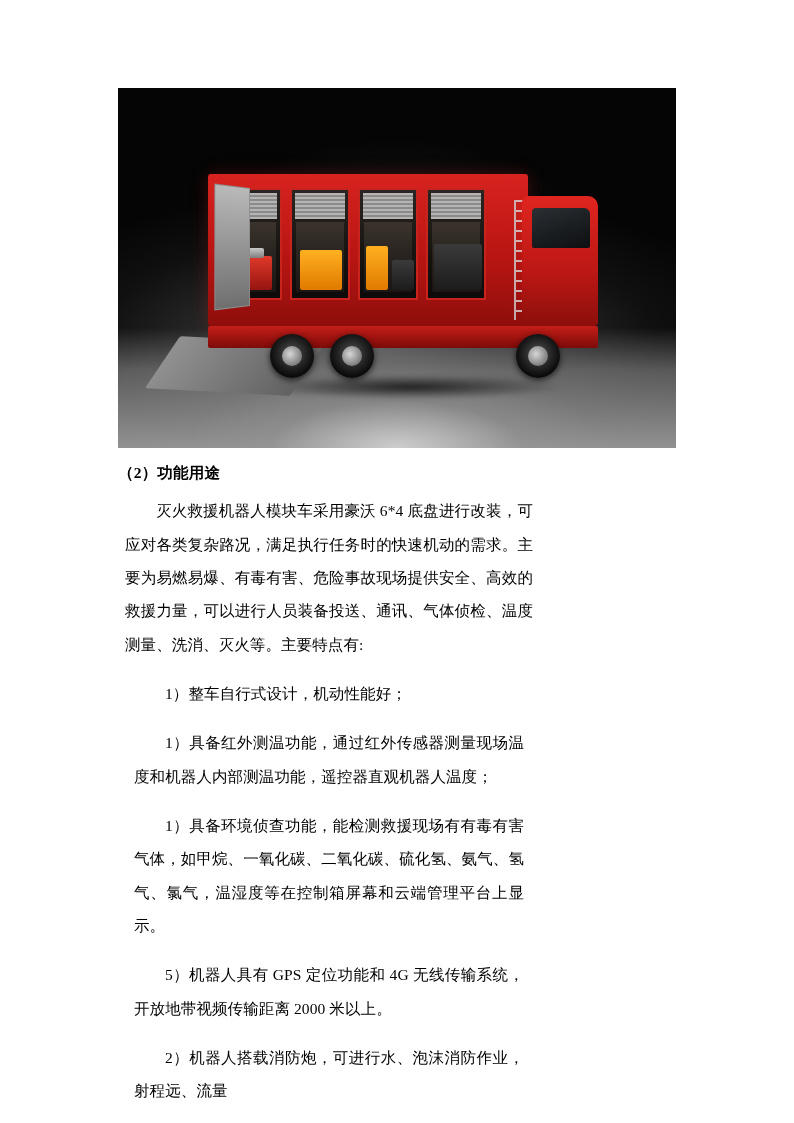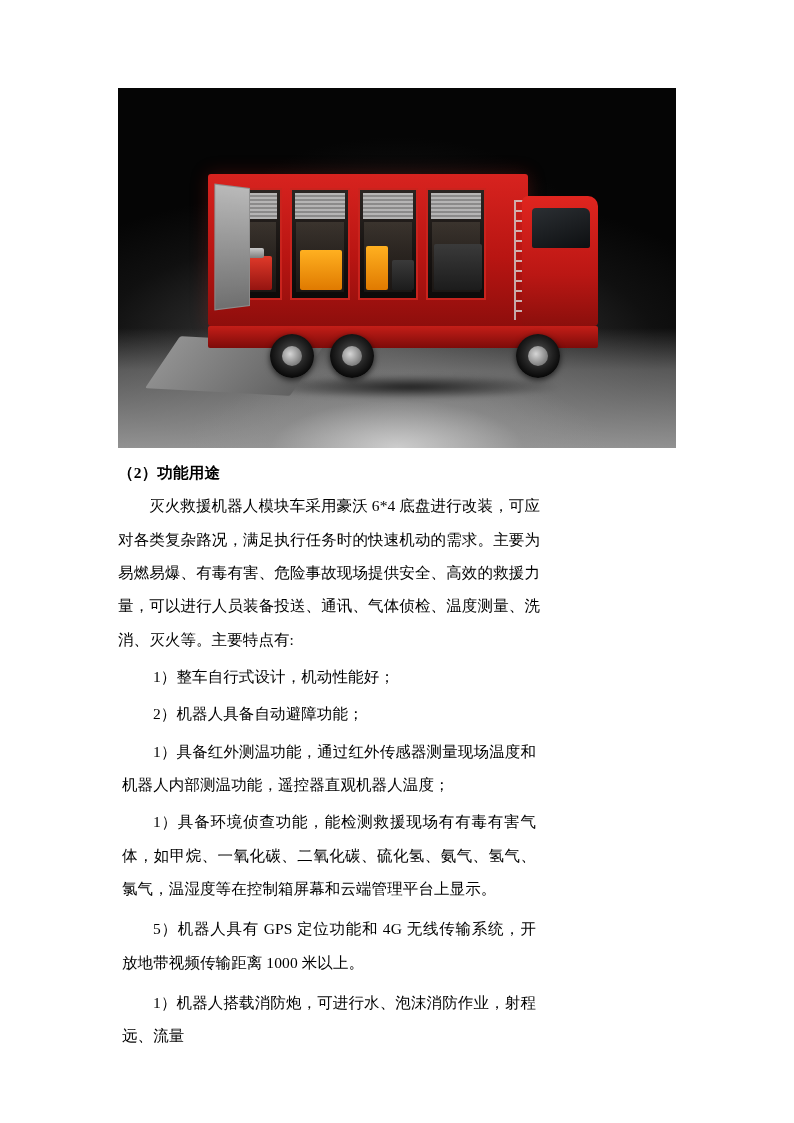--- a/index.html
+++ b/index.html
@@ -199,29 +199,29 @@
   .heading {
     font-size: 15.5px;
     font-weight: bold;
     line-height: 1.9;
     margin: 10px 0 2px 0;
     letter-spacing: .2px;
   }
   p.body {
     font-size: 15.5px;
     line-height: 2.15;
-    margin: 0;
+    margin: 7px;
     text-align: justify;
     text-indent: 2em;
     letter-spacing: .1px;
   }
   p.item {
     font-size: 15.5px;
     line-height: 2.15;
-    margin: 4px;
+    margin: 16px;
     text-align: justify;
     text-indent: 2em;
     letter-spacing: .1px;
   }
   p.item-gap { margin-top: 7px; }
 </style>
 </head>
 <body>
 
 <div class="page">
@@ -279,19 +279,18 @@
           </div>
       </div>
     </div>
   </div>
 
   <div class="heading">（2）功能用途</div>
 
   <p class="body">灭火救援机器人模块车采用豪沃 6*4 底盘进行改装，可应对各类复杂路况，满足执行任务时的快速机动的需求。主要为易燃易爆、有毒有害、危险事故现场提供安全、高效的救援力量，可以进行人员装备投送、通讯、气体侦检、温度测量、洗消、灭火等。主要特点有:</p>
 
   <p class="item">1）整车自行式设计，机动性能好；</p>
-  <p class="item">2）机器人具备自动避障功能；</p>
   <p class="item">1）具备红外测温功能，通过红外传感器测量现场温度和机器人内部测温功能，遥控器直观机器人温度；</p>
   <p class="item">1）具备环境侦查功能，能检测救援现场有有毒有害气体，如甲烷、一氧化碳、二氧化碳、硫化氢、氨气、氢气、氯气，温湿度等在控制箱屏幕和云端管理平台上显示。</p>
-  <p class="item item-gap">5）机器人具有 GPS 定位功能和 4G 无线传输系统，开放地带视频传输距离 1000 米以上。</p>
-  <p class="item item-gap">1）机器人搭载消防炮，可进行水、泡沫消防作业，射程远、流量</p>
+  <p class="item item-gap">5）机器人具有 GPS 定位功能和 4G 无线传输系统，开放地带视频传输距离 2000 米以上。</p>
+  <p class="item item-gap">2）机器人搭载消防炮，可进行水、泡沫消防作业，射程远、流量</p>
 
 </div>
 
 </body></html>

